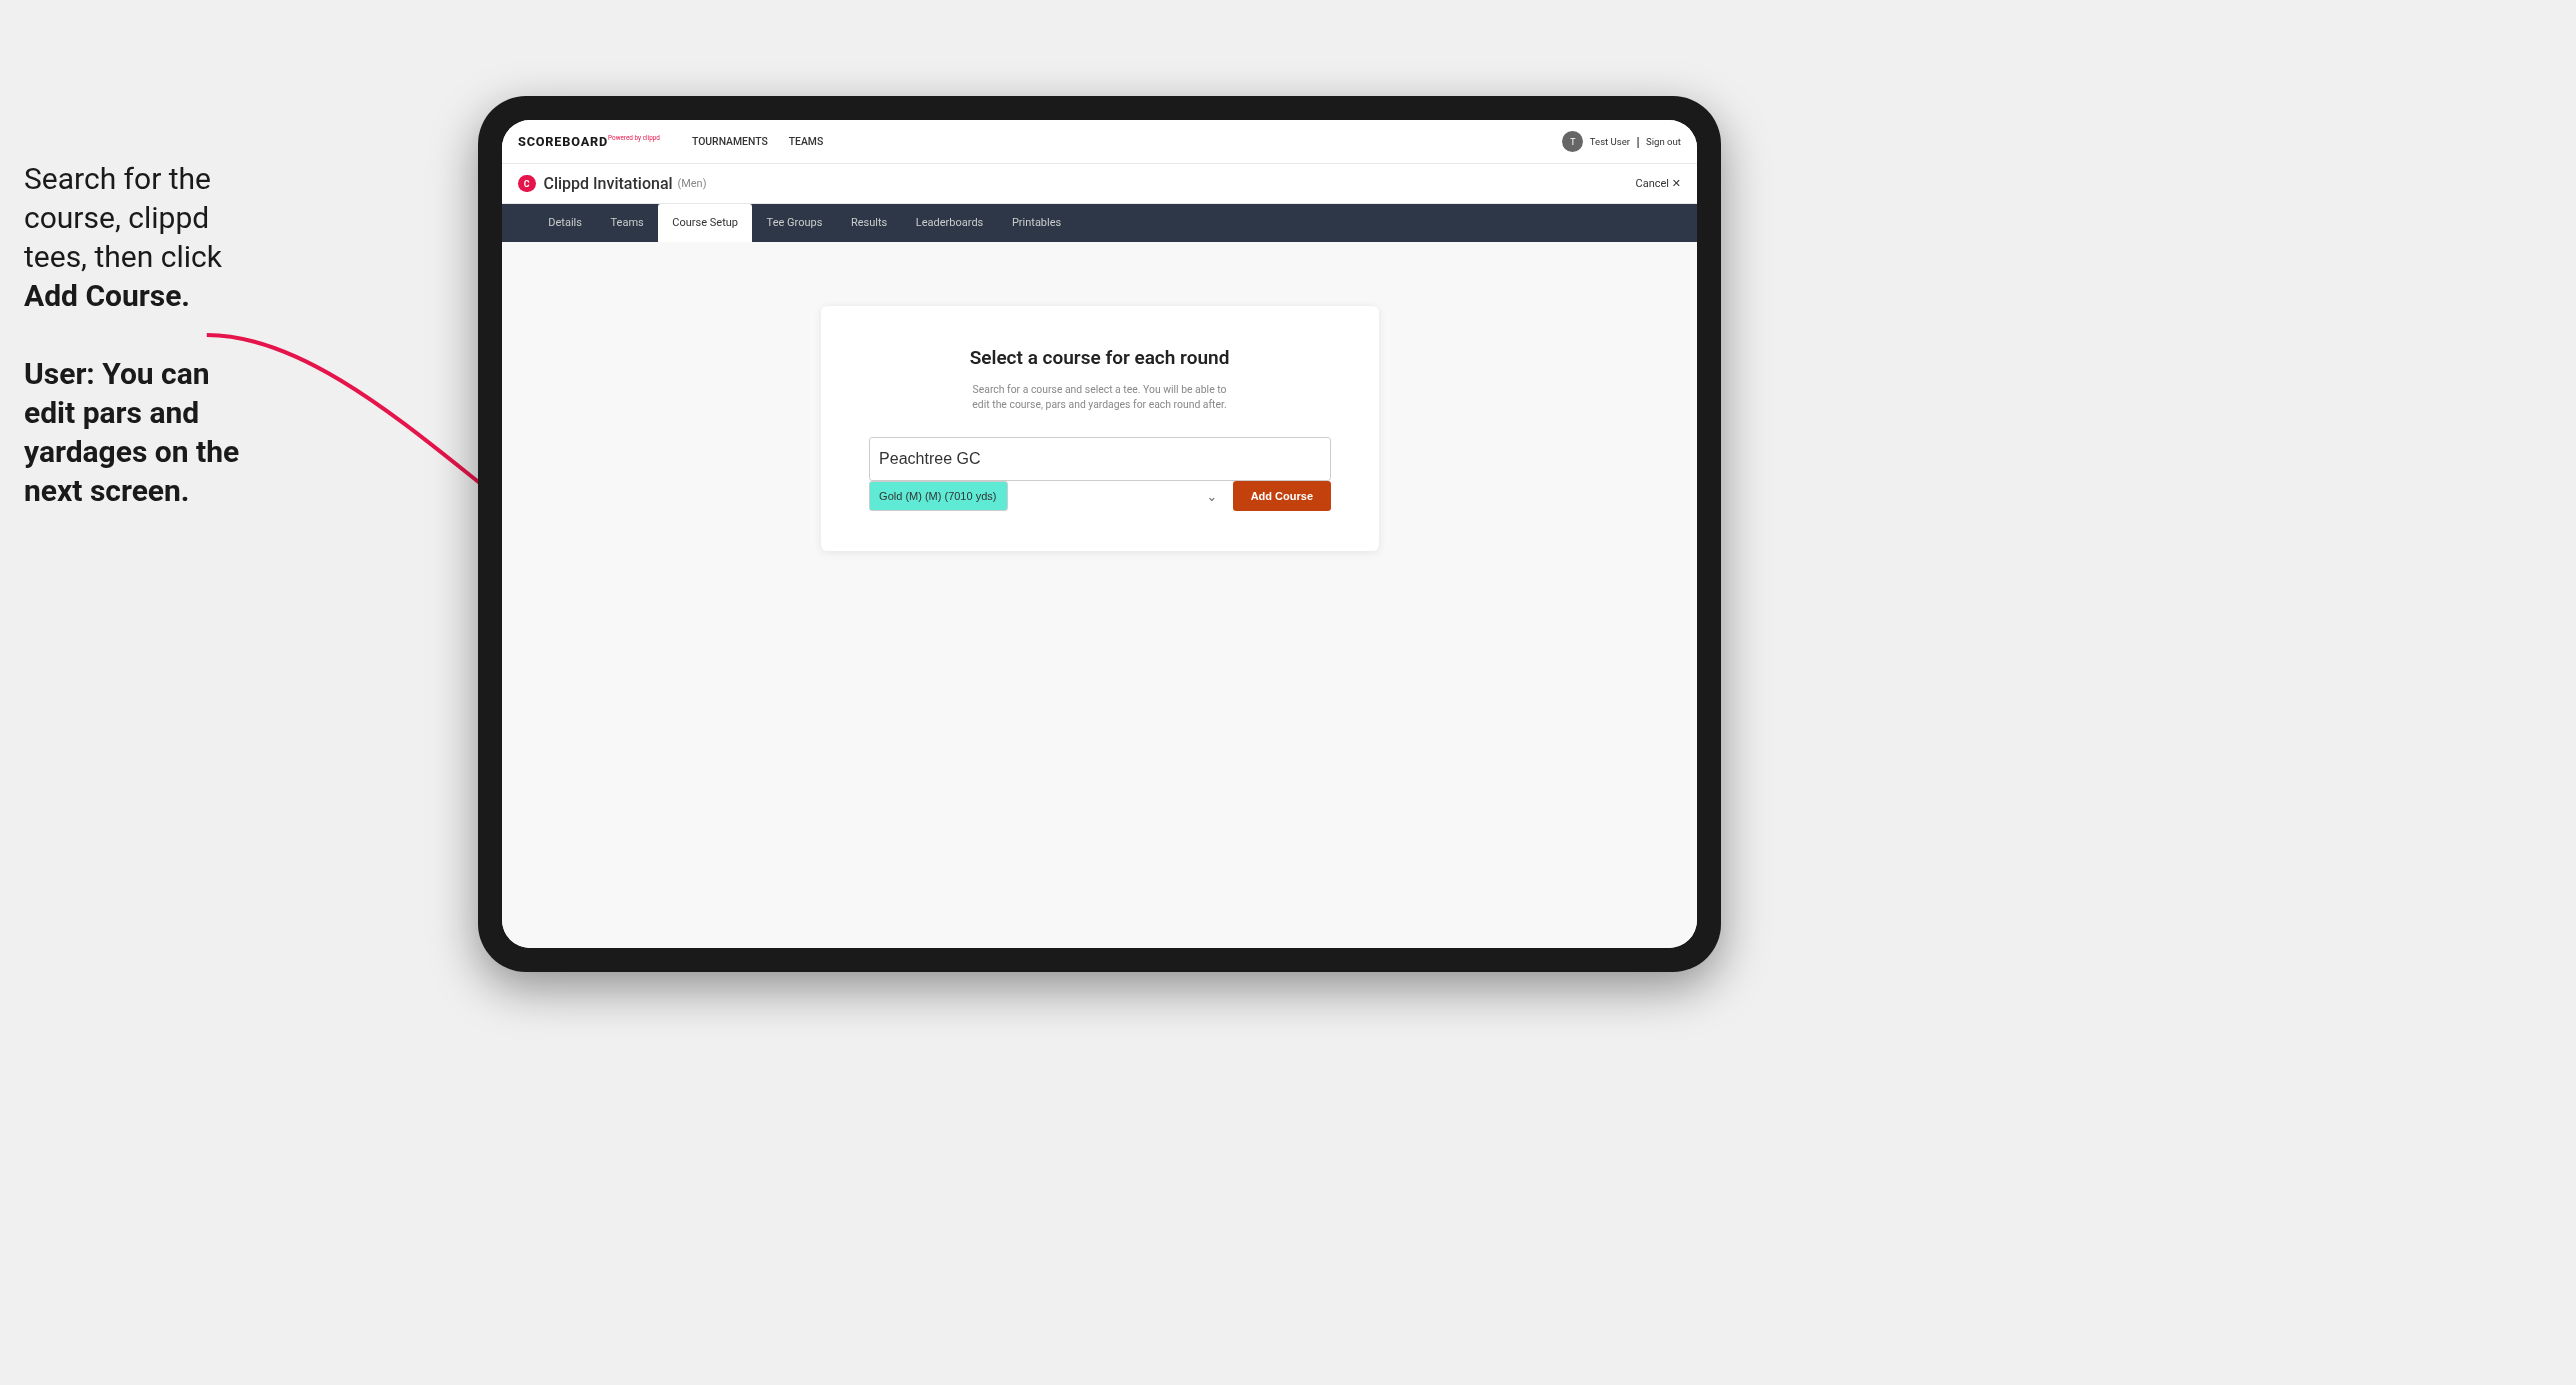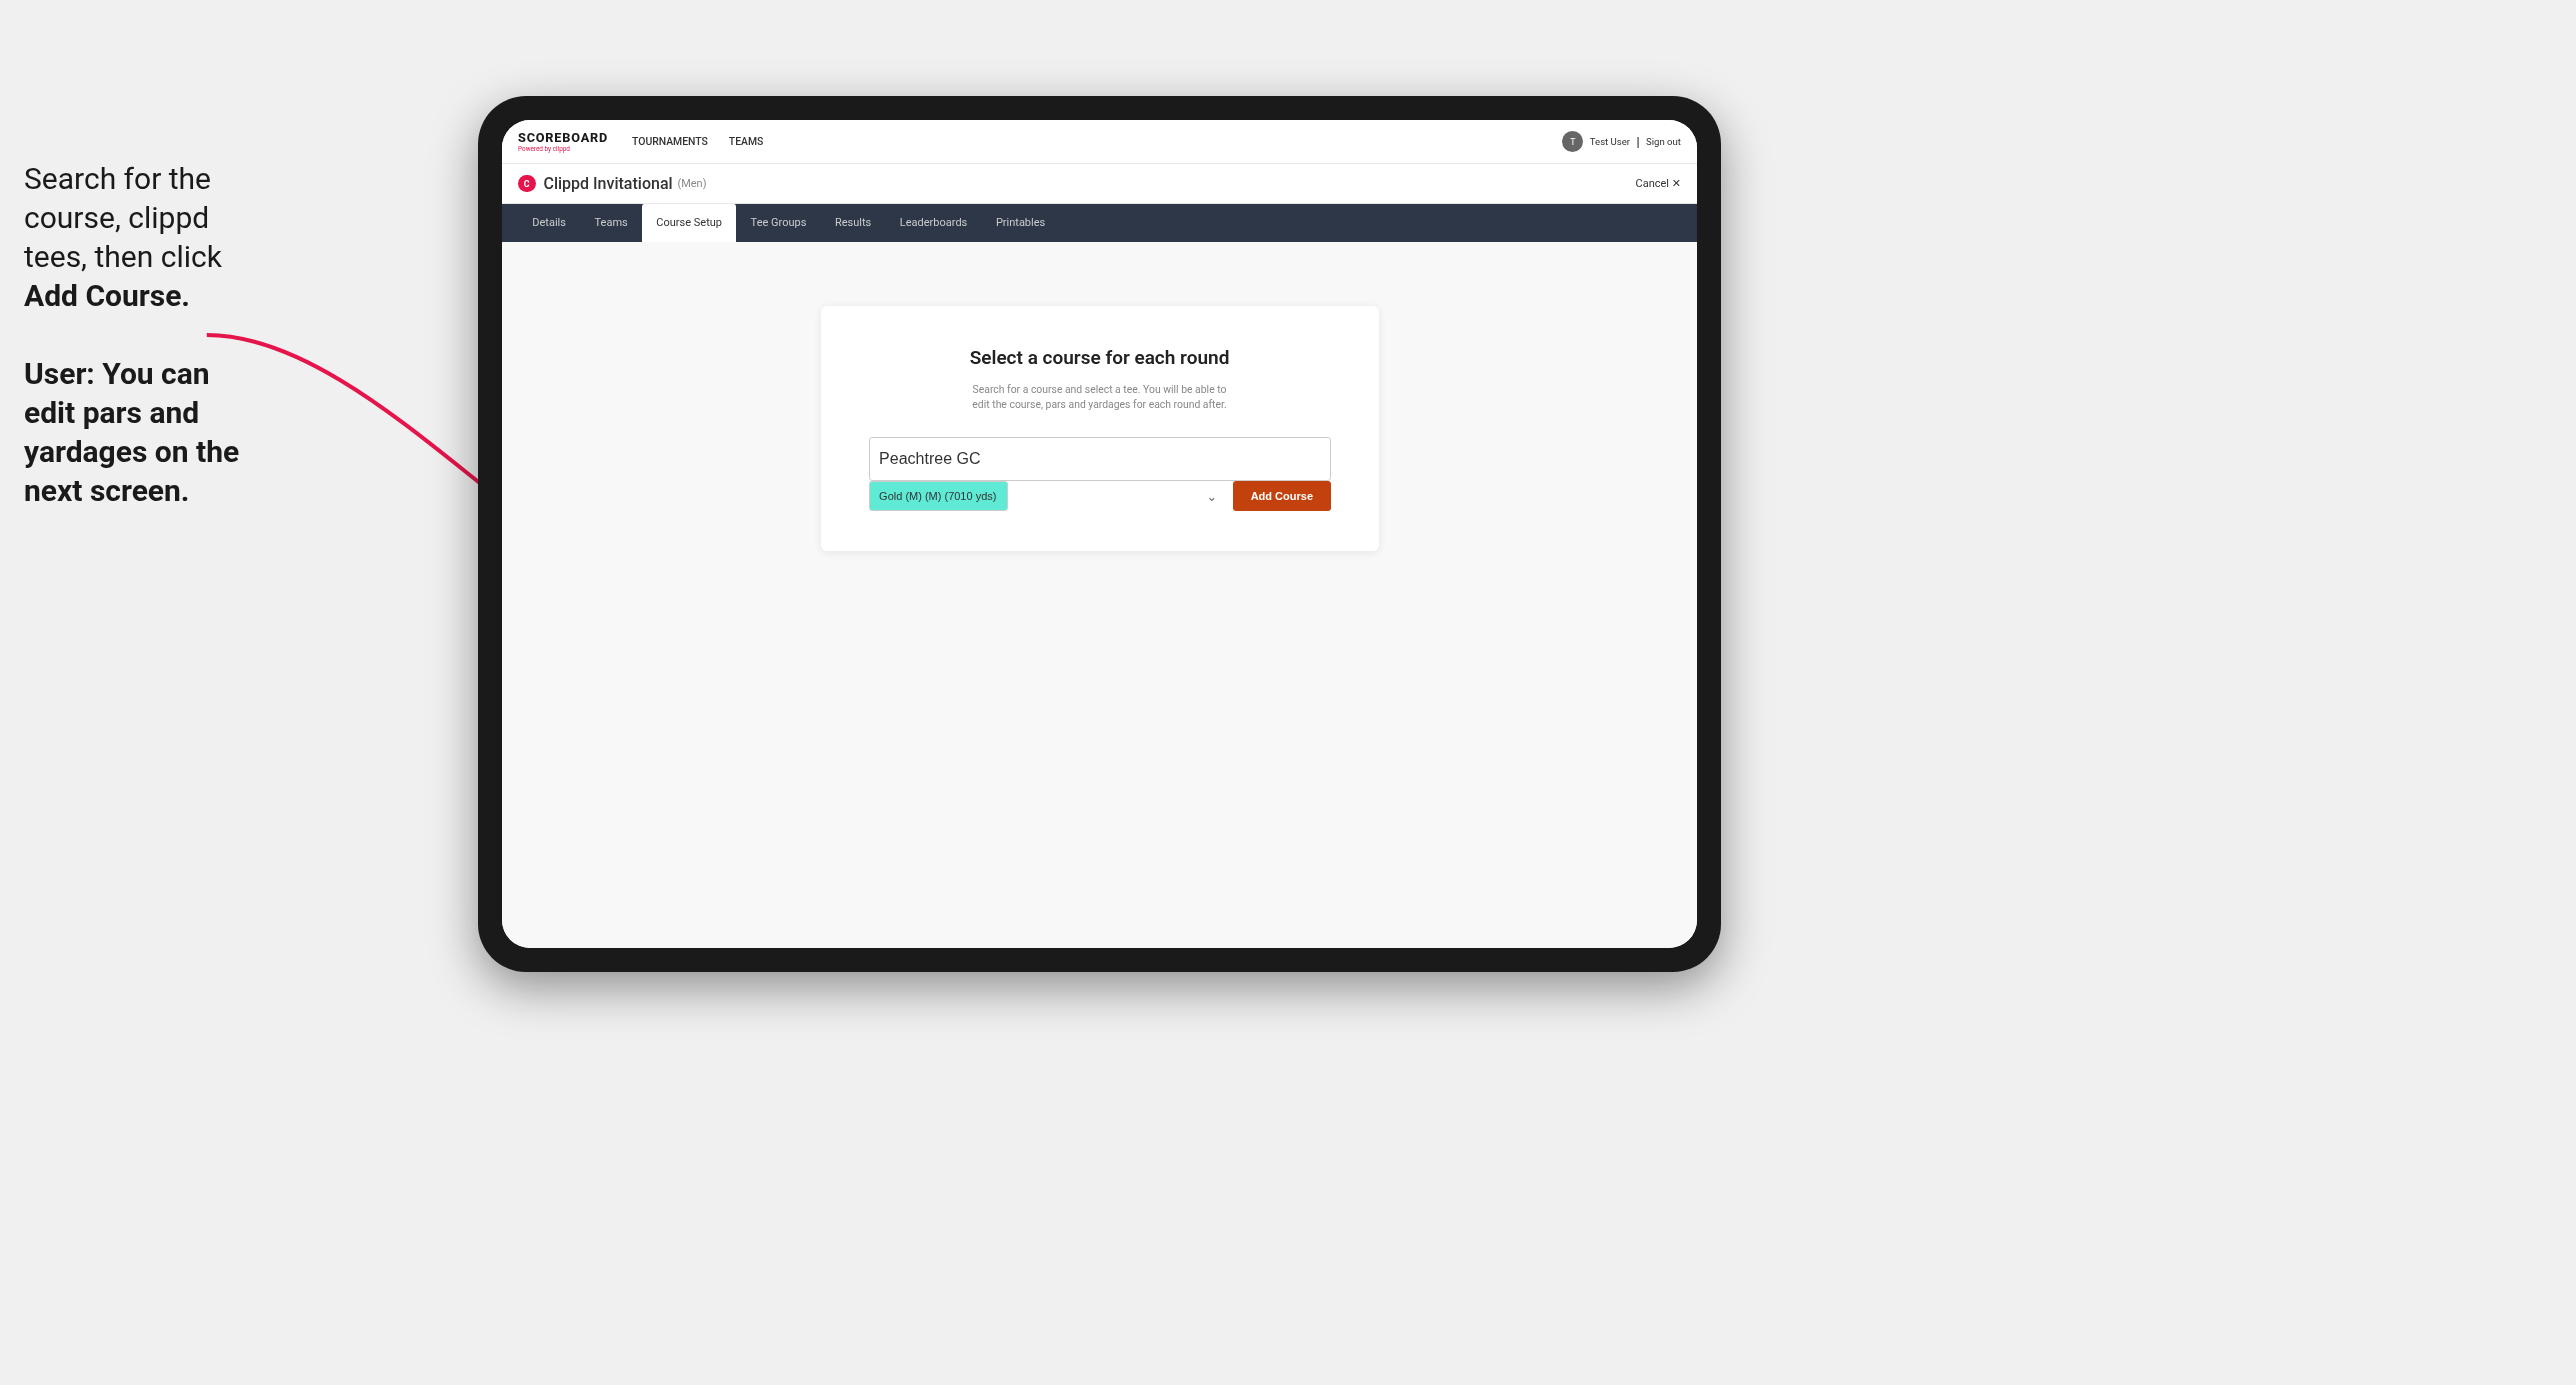--- a/index.html
+++ b/index.html
@@ -54,21 +54,22 @@
       height: 44px;
       display: flex;
       align-items: center;
       padding: 0 16px;
       border-bottom: 0.8px solid #e8e8e8;
       gap: 24px;
     }
 
     .logo-area {
       display: flex;
-      flex-direction: column;
+      flex-direction: row;
+      margin-right: 8px;
     }
 
     .logo-text {
       font-size: 12.7px;
       font-weight: 800;
       color: #1a1a1a;
       letter-spacing: 0.8px;
     }
 
     .logo-sub {
@@ -162,21 +163,21 @@
       color: #333;
       cursor: pointer;
     }
 
     
     .tabs-bar {
       background: #2d3748;
       height: 38px;
       display: flex;
       align-items: center;
-      padding: 0 16px;
+      padding: 0 32px;
       gap: 0;
     }
 
     .tab-item {
       padding: 0 14.3px;
       height: 38px;
       display: flex;
       align-items: center;
       font-size: 11px;
       color: #ccc;

